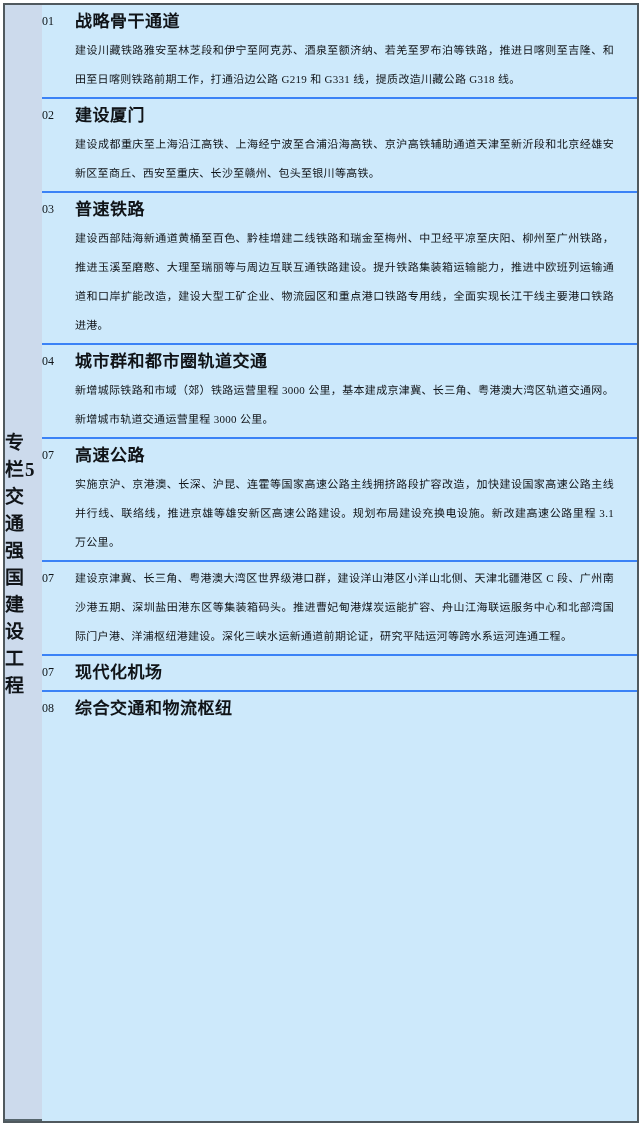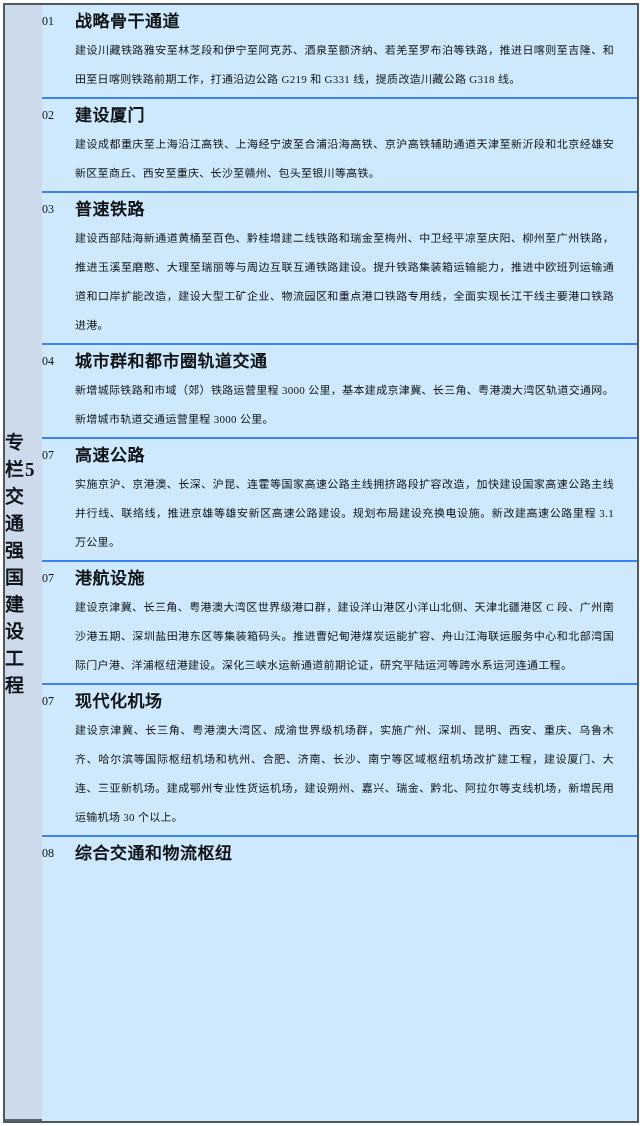--- a/index.html
+++ b/index.html
@@ -116,30 +116,28 @@
       <div class="num">07</div>
       <div class="content">
         <div class="heading">高速公路</div>
         <div class="body-text">实施京沪、京港澳、长深、沪昆、连霍等国家高速公路主线拥挤路段扩容改造，加快建设国家高速公路主线并行线、联络线，推进京雄等雄安新区高速公路建设。规划布局建设充换电设施。新改建高速公路里程 3.1 万公里。</div>
       </div>
     </div>
 
     <div class="section">
       <div class="num">07</div>
       <div class="content">
-        <div class="heading">港航设施</div>
         <div class="body-text">建设京津冀、长三角、粤港澳大湾区世界级港口群，建设洋山港区小洋山北侧、天津北疆港区 C 段、广州南沙港五期、深圳盐田港东区等集装箱码头。推进曹妃甸港煤炭运能扩容、舟山江海联运服务中心和北部湾国际门户港、洋浦枢纽港建设。深化三峡水运新通道前期论证，研究平陆运河等跨水系运河连通工程。</div>
       </div>
     </div>
 
     <div class="section">
       <div class="num">07</div>
       <div class="content">
         <div class="heading">现代化机场</div>
-        <div class="body-text">建设京津冀、长三角、粤港澳大湾区、成渝世界级机场群，实施广州、深圳、昆明、西安、重庆、乌鲁木齐、哈尔滨等国际枢纽机场和杭州、合肥、济南、长沙、南宁等区域枢纽机场改扩建工程，建设厦门、大连、三亚新机场。建成鄂州专业性货运机场，建设朔州、嘉兴、瑞金、黔北、阿拉尔等支线机场，新增民用运输机场 30 个以上。</div>
       </div>
     </div>
 
     <div class="section">
       <div class="num">08</div>
       <div class="content">
         <div class="heading">综合交通和物流枢纽</div>
 
       </div>
     </div>

